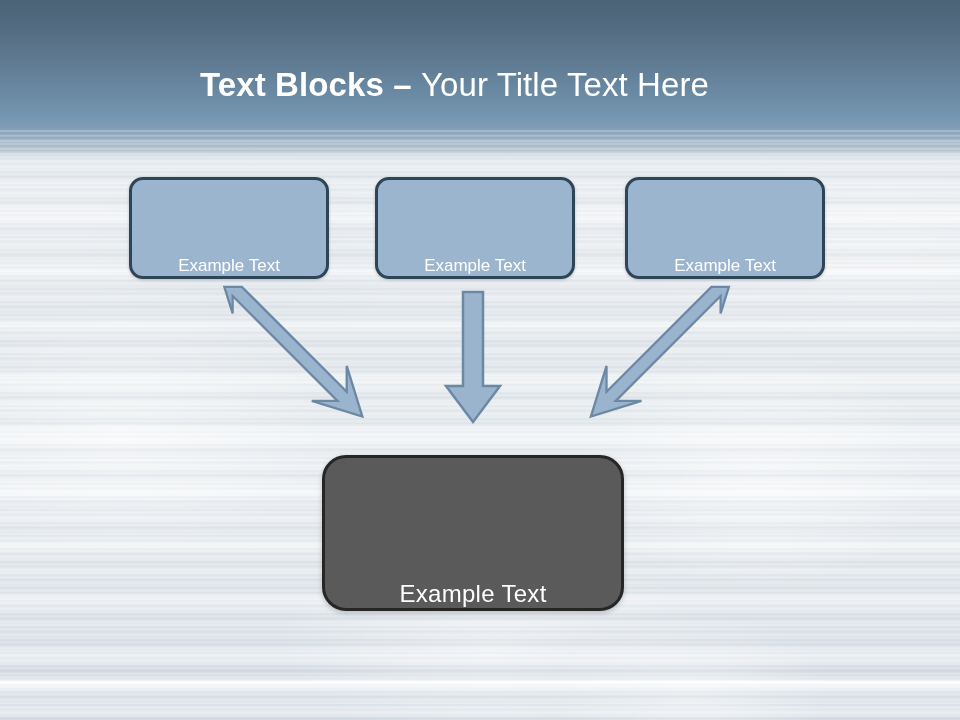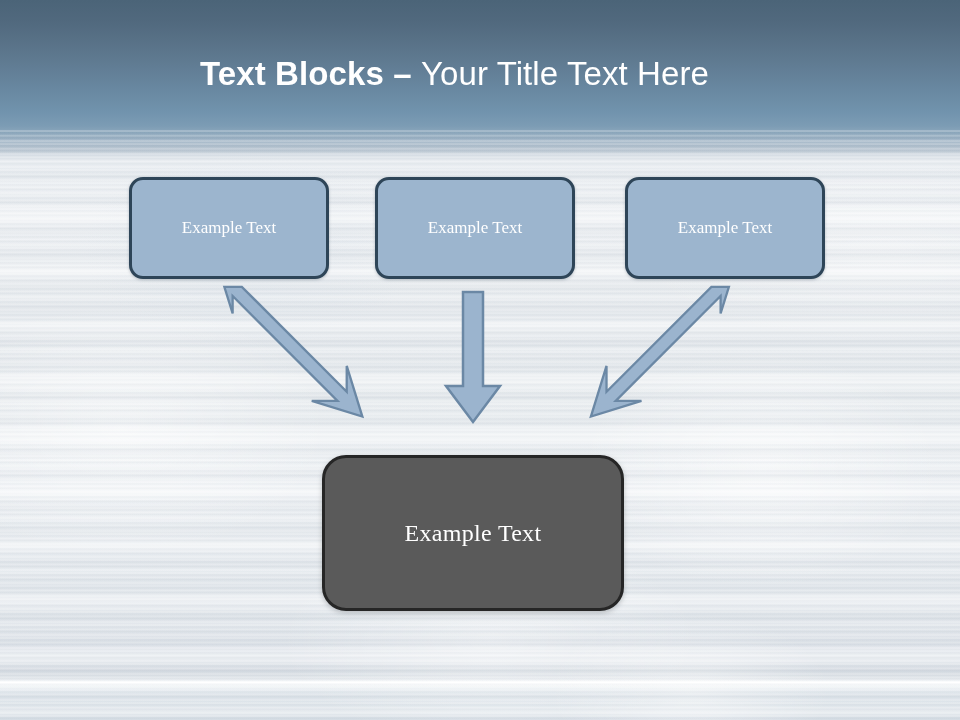--- a/index.html
+++ b/index.html
@@ -102,39 +102,38 @@
     top: 681px;
     height: 3px;
     background: linear-gradient(to bottom, rgba(255,255,255,0.3), #ffffff 50%, rgba(255,255,255,0.35));
     pointer-events: none;
   }
 
   
   .title {
     position: absolute;
     left: 200px;
-    top: 54px;
+    top: 65px;
     font-size: 33px;
     line-height: 40px;
     color: #ffffff;
     white-space: nowrap;
     letter-spacing: 0.1px;
   }
   .title .t-strong { font-weight: bold; }
   .title .t-light  { font-weight: normal; }
 
   
   .box {
     position: absolute;
     box-sizing: border-box;
     display: flex;
-    align-items: center;
+    align-items: flex-end;
     justify-content: center;
     color: #ffffff;
-    font-family: Liberation Serif, serif;
   }
   .box-top {
     width: 200px;
     height: 102px;
     background: #9cb5ce;
     border: 3px solid #2e4558;
     border-radius: 14px;
     font-size: 17px;
     box-shadow: 0 1px 3px rgba(80,95,110,0.35);
   }

